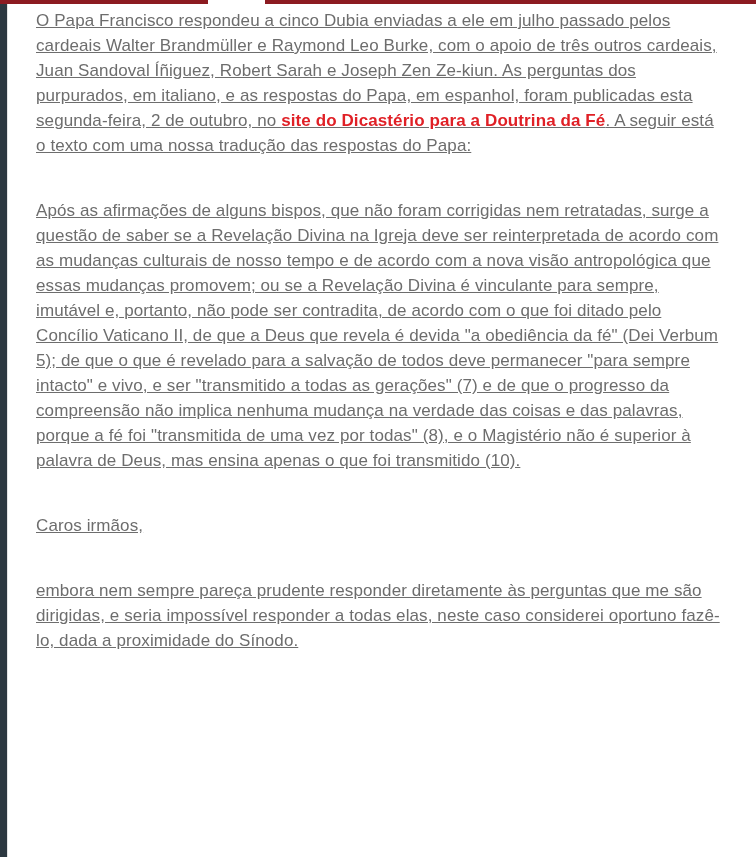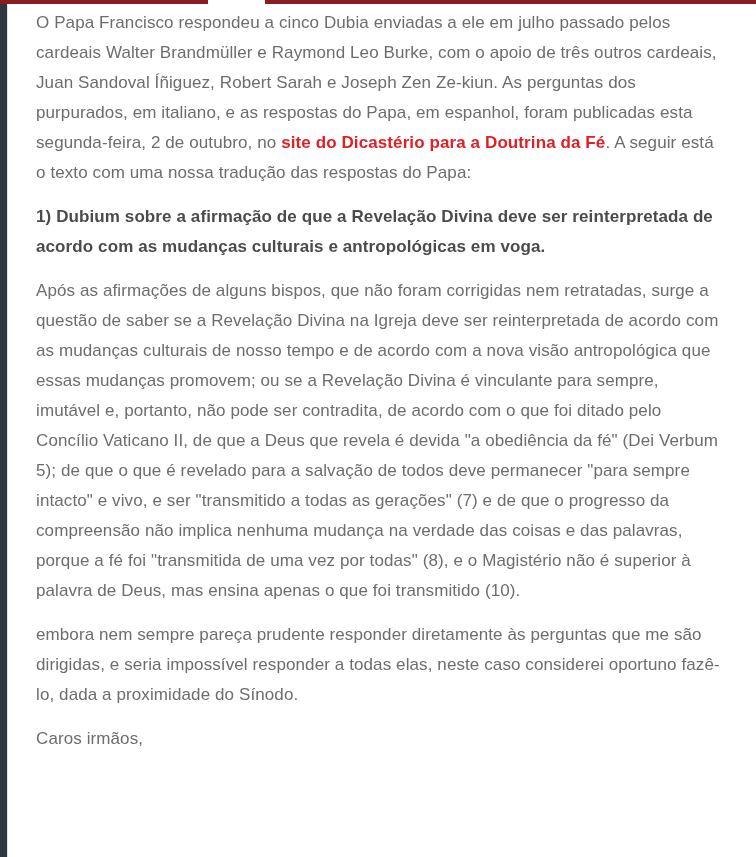--- a/index.html
+++ b/index.html
@@ -38,24 +38,25 @@
   .top-accent-bar.seg-left { left: 0; width: 208px; }
   .top-accent-bar.seg-right { left: 265px; width: 491px; }
   .article {
     position: absolute;
     left: 9px; top: 4px;
     width: 747px;
     padding: 4px 32px 0 27px;
   }
   .article p {
     font-size: 17px;
-    line-height: 30px;
+    line-height: 25px;
     color: var(--body-text-color);
-    margin: 14px 0;
+    margin: 40px 0;
     letter-spacing: 0.1px;
+    text-decoration: underline;
   }
   .article p:first-child { margin-top: 0; }
   .dubium-heading {
     font-weight: 700;
     color: var(--heading-text-color) !important;
   }
   .sub-heading {
     color: var(--subheading-text-color) !important;
   }
   a.doc-link {
@@ -68,22 +69,21 @@
 </head>
 <body>
 
 <div class="left-edge-bar"></div>
 <div class="top-accent-bar seg-left"></div>
 <div class="top-accent-bar seg-right"></div>
 
 <main class="article">
   <p><span>O Papa Francisco respondeu a cinco Dubia enviadas a ele em julho passado pelos cardeais Walter Brandmüller e Raymond Leo Burke, com o apoio de três outros cardeais, Juan Sandoval Íñiguez, Robert Sarah e Joseph Zen Ze-kiun. As perguntas dos purpurados, em italiano, e as respostas do Papa, em espanhol, foram publicadas esta segunda-feira, 2 de outubro, no </span><a class="doc-link">site do Dicastério para a Doutrina da Fé</a><span>. A seguir está o texto com uma nossa tradução das respostas do Papa:</span></p>
 
-  <p class="dubium-heading">1) Dubium sobre a afirmação de que a Revelação Divina deve ser reinterpretada de acordo com as mudanças culturais e antropológicas em voga.</p>
 
   <p>Após as afirmações de alguns bispos, que não foram corrigidas nem retratadas, surge a questão de saber se a Revelação Divina na Igreja deve ser reinterpretada de acordo com as mudanças culturais de nosso tempo e de acordo com a nova visão antropológica que essas mudanças promovem; ou se a Revelação Divina é vinculante para sempre, imutável e, portanto, não pode ser contradita, de acordo com o que foi ditado pelo Concílio Vaticano II, de que a Deus que revela é devida "a obediência da fé" (Dei Verbum 5); de que o que é revelado para a salvação de todos deve permanecer "para sempre intacto" e vivo, e ser "transmitido a todas as gerações" (7) e de que o progresso da compreensão não implica nenhuma mudança na verdade das coisas e das palavras, porque a fé foi "transmitida de uma vez por todas" (8), e o Magistério não é superior à palavra de Deus, mas ensina apenas o que foi transmitido (10).</p>
 
 
+  <p>Caros irmãos,</p>
+
   <p>embora nem sempre pareça prudente responder diretamente às perguntas que me são dirigidas, e seria impossível responder a todas elas, neste caso considerei oportuno fazê-lo, dada a proximidade do Sínodo.</p>
-
-  <p>Caros irmãos,</p>
 
 </main>
 
 </body></html>

